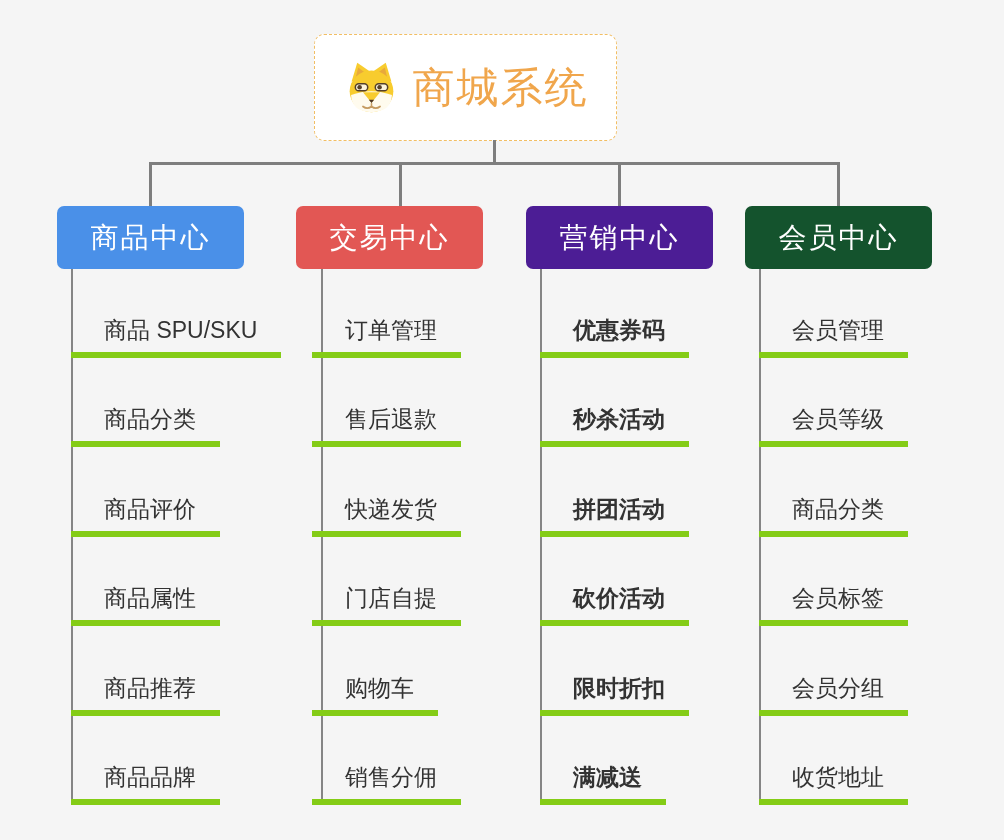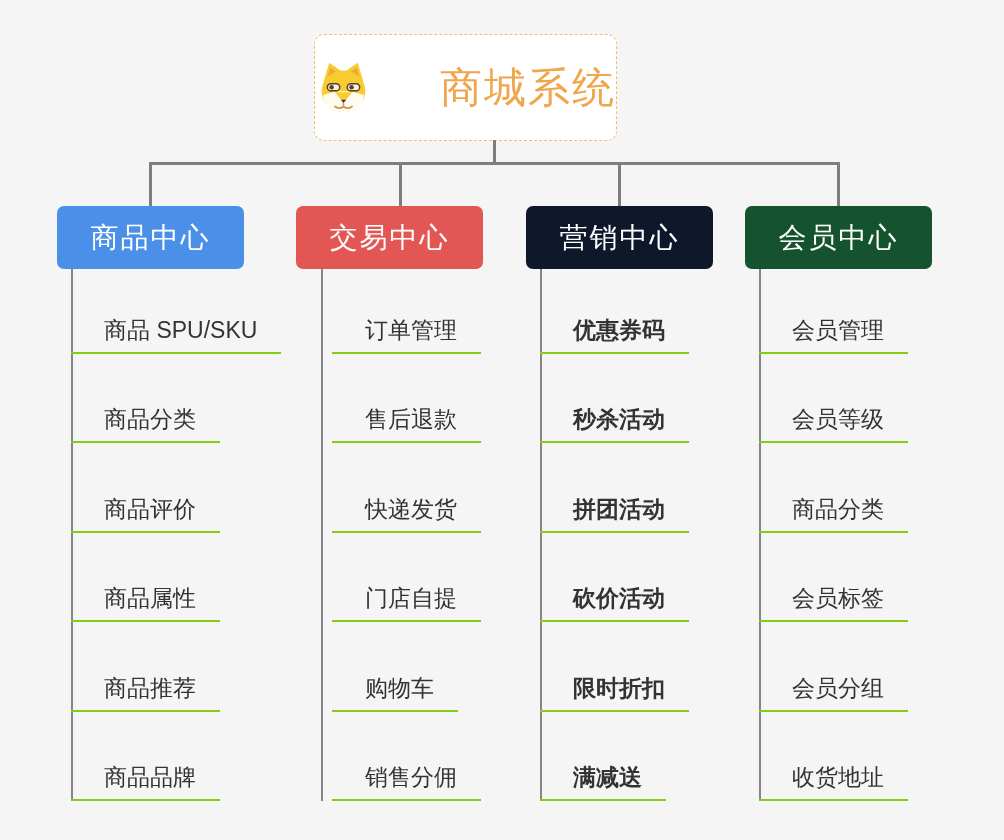--- a/index.html
+++ b/index.html
@@ -19,21 +19,21 @@
   .root-node {
     position:absolute;
     left:314px; top:34px;
     width:303px; height:107px;
     background:#ffffff;
     border:1px dashed #F2BE63;
     border-radius:10px;
     box-sizing:border-box;
     display:flex;
     align-items:center;
-    justify-content:space-between;
+    justify-content:center;
     gap:13px;
     cursor:default;
   }
   .root-title {
     font-size:42px;
     color:#F0A64C;
     letter-spacing:2px;
     white-space:nowrap;
   }
   .dog-icon { width:57px; height:57px; flex:0 0 auto; }
@@ -66,27 +66,27 @@
   .spine { position:absolute; top:269px; width:2px; height:532px; background:#858585; }
   .s0 { left:71px; } .s1 { left:321px; } .s2 { left:540px; } .s3 { left:759px; }
 
   
   .leaf {
     position:absolute;
     height:38px;
     display:flex;
     align-items:flex-end;
     padding:0 24px 6px 33px;
-    border-bottom:2px solid #84cc16;
+    border-bottom:6px solid #84cc16;
     font-size:23px;
     color:#333333;
     white-space:nowrap;
     cursor:default;
   }
-  .c0 { left:71px; } .c1 { left:332px; } .c2 { left:540px;font-weight:bold; } .c3 { left:759px; }
+  .c0 { left:71px; } .c1 { left:312px; } .c2 { left:540px;font-weight:bold; } .c3 { left:759px; }
   .r0 { top:308px; } .r1 { top:397px; } .r2 { top:487px; }
   .r3 { top:576px; } .r4 { top:666px; } .r5 { top:755px; }
 </style>
 </head>
 <body>
 
 <div class="canvas">
 
   <div class="root-node">
     <svg class="dog-icon" viewBox="0 0 60 60" aria-hidden="true">
@@ -110,21 +110,21 @@
 
   <div class="line stub"></div>
   <div class="line bus"></div>
   <div class="line drop d0"></div>
   <div class="line drop d1"></div>
   <div class="line drop d2"></div>
   <div class="line drop d3"></div>
 
   <div class="branch-header h0" style="background: rgb(74, 144, 232);">商品中心</div>
   <div class="branch-header h1" style="background: rgb(226, 87, 84);">交易中心</div>
-  <div class="branch-header h2" style="background: #0f172a;">营销中心</div>
+  <div class="branch-header h2" style="background: #4c1d95;">营销中心</div>
   <div class="branch-header h3" style="background: #14532d;">会员中心</div>
 
   <div class="spine s0"></div>
   <div class="spine s1"></div>
   <div class="spine s2"></div>
   <div class="spine s3"></div>
 
   <div class="leaf c0 r0">商品 SPU/SKU</div>
   <div class="leaf c0 r1">商品分类</div>
   <div class="leaf c0 r2">商品评价</div>

